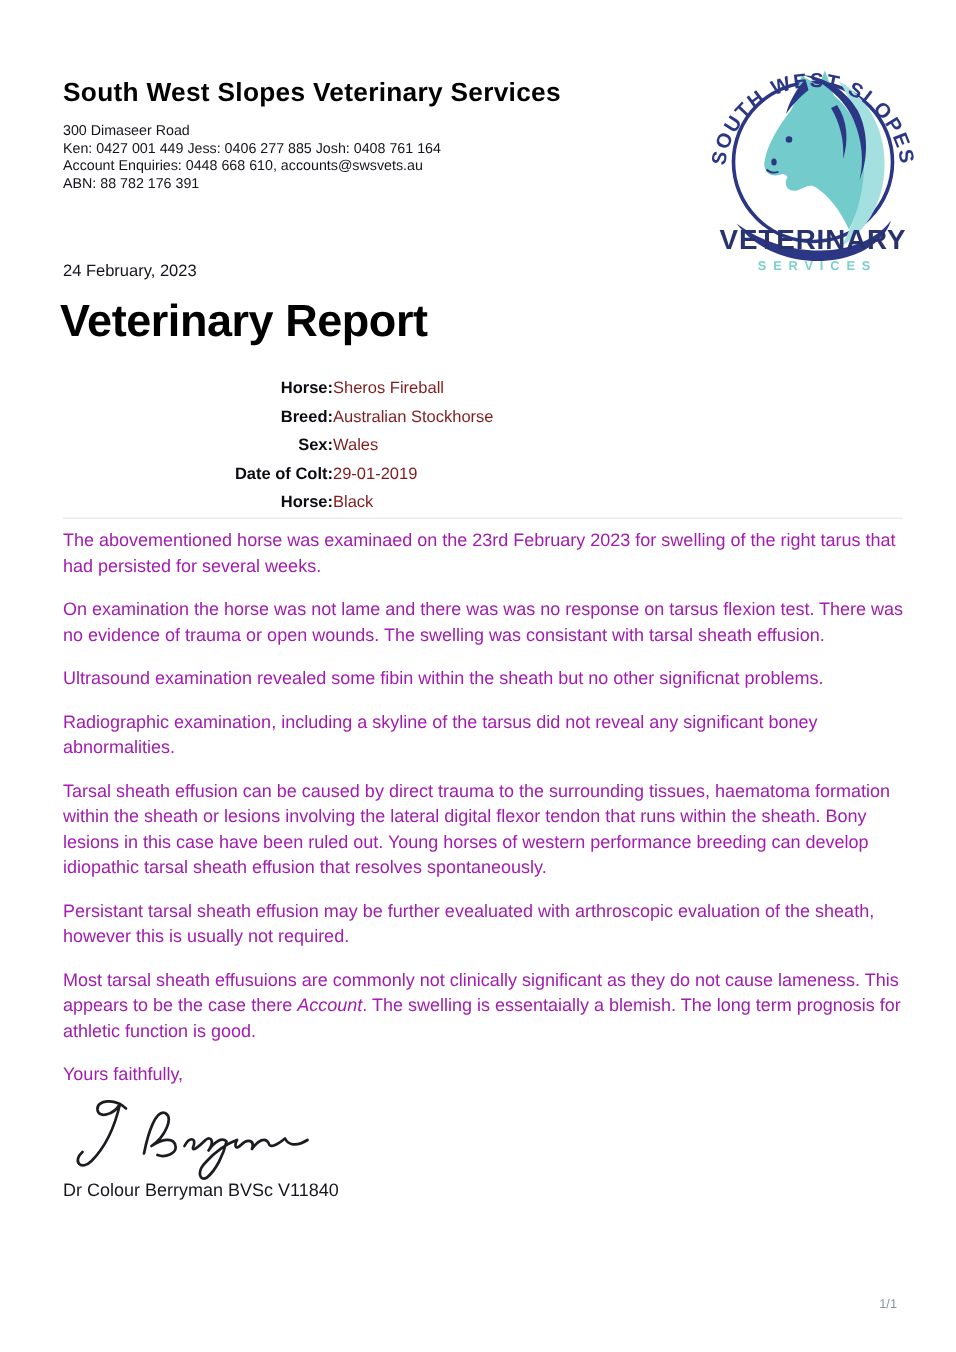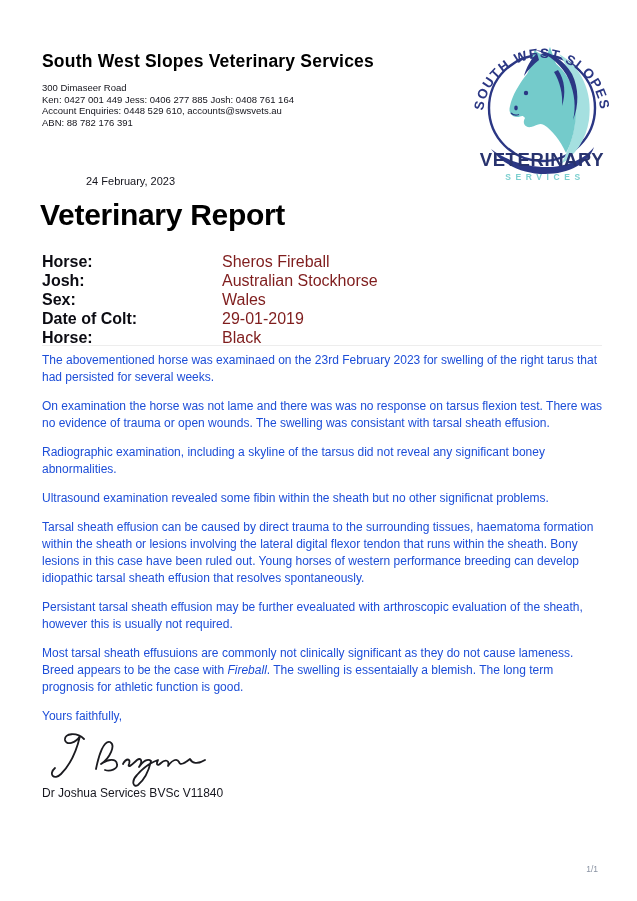--- a/index.html
+++ b/index.html
@@ -21,53 +21,53 @@
     font-size:9.5px;line-height:11.6px;color:#14141c;
   }
   .logo{position:absolute;left:466px;top:20px;width:152px;height:168px;}
   .logo .navy-fill{fill:#2b3784;}
   .logo .navy-stroke{stroke:#2b3784;fill:none;}
   .logo .teal-fill{fill:#74cbcb;}
   .logo .teal-light-fill{fill:#a5e0e0;}
   .logo .arc-text{font-size:13.5px;font-weight:bold;fill:#2b3784;letter-spacing:1.4px;font-family:"Liberation Sans",sans-serif;}
   .logo .vet-text{font-size:18.5px;font-weight:bold;fill:#28336e;letter-spacing:0.6px;font-family:"Liberation Sans",sans-serif;}
   .logo .serv-text{font-size:8.5px;fill:#7ccfcf;letter-spacing:4.6px;font-weight:bold;font-family:"Liberation Sans",sans-serif;}
-  .report-date{position:absolute;left:42px;top:175px;font-size:11px;color:#14141c;margin-left:44px;}
+  .report-date{position:absolute;left:42px;top:175px;font-size:11px;color:#14141c;}
   .report-title{
     position:absolute;left:40px;top:198px;
     font-size:30px;font-weight:bold;color:#000000;letter-spacing:-0.3px;text-align:center;
   }
-  .details{position:absolute;left:42px;top:253px;font-size:16px;}
+  .details{position:absolute;left:42px;top:253px;font-size:11px;text-align:right;}
   .detail-row{display:flex;height:19px;align-items:flex-start;}
   .detail-label{width:180px;font-weight:bold;color:#0b0b12;}
   .detail-value{color:#7f1d1d;}
   .divider{position:absolute;left:42px;top:345px;width:560px;height:1px;background:#ededed;}
   .body-text{
     position:absolute;left:42px;top:352px;width:565px;
-    font-size:12px;line-height:17px;color:#1d4ed8;
+    font-size:12px;line-height:17px;color:#a21caf;
   }
   .body-text p{margin:0 0 12px 0;}
   .signature{position:absolute;left:44px;top:727px;width:190px;height:62px;}
   .signature path{stroke:#1b1b20;stroke-width:1.8;fill:none;stroke-linecap:round;stroke-linejoin:round;}
   .signatory{position:absolute;left:42px;top:786px;font-size:12px;color:#17171f;}
   .footer-page{
     position:absolute;right:39px;top:864px;
     font-size:8.5px;color:#8a93a3;
   }
 </style>
 </head>
 <body>
 
 <div class="page">
 
   <div class="practice-name">South West Slopes Veterinary Services</div>
   <div class="address">
     <div>300 Dimaseer Road</div>
     <div>Ken: 0427 001 449 Jess: 0406 277 885 Josh: 0408 761 164</div>
-    <div>Account Enquiries: 0448 529 610, accounts@swsvets.au</div>
+    <div>Account Enquiries: 0448 668 610, accounts@swsvets.au</div>
     <div>ABN: 88 782 176 391</div>
   </div>
 
   <svg class="logo" viewBox="0 0 152 168" xmlns="http://www.w3.org/2000/svg">
     <defs>
       <path id="arcPath" d="M 17 97 A 58 58 0 1 1 135 97"></path>
     </defs>
 
     <circle class="navy-stroke" cx="76" cy="88" r="53" stroke-width="2.4"></circle>
 
@@ -97,21 +97,21 @@
 
   <div class="report-date">24 February, 2023</div>
   <div class="report-title">Veterinary Report</div>
 
   <div class="details">
     <div class="detail-row">
       <span class="detail-label">Horse:</span>
       <span class="detail-value">Sheros Fireball</span>
     </div>
     <div class="detail-row">
-      <span class="detail-label">Josh:</span>
+      <span class="detail-label">Breed:</span>
       <span class="detail-value">Australian Stockhorse</span>
     </div>
     <div class="detail-row">
       <span class="detail-label">Sex:</span>
       <span class="detail-value">Wales</span>
     </div>
     <div class="detail-row">
       <span class="detail-label">Date of Colt:</span>
       <span class="detail-value">29-01-2019</span>
     </div>
@@ -119,30 +119,30 @@
       <span class="detail-label">Horse:</span>
       <span class="detail-value">Black</span>
     </div>
   </div>
 
   <div class="divider"></div>
 
   <div class="body-text">
     <p>The abovementioned horse was examinaed on the 23rd February 2023 for swelling of the right tarus that had persisted for several weeks.</p>
     <p>On examination the horse was not lame and there was was no response on tarsus flexion test. There was no evidence of trauma or open wounds. The swelling was consistant with tarsal sheath effusion.</p>
+    <p>Ultrasound examination revealed some fibin within the sheath but no other significnat problems.</p>
     <p>Radiographic examination, including a skyline of the tarsus did not reveal any significant boney abnormalities.</p>
-    <p>Ultrasound examination revealed some fibin within the sheath but no other significnat problems.</p>
     <p>Tarsal sheath effusion can be caused by direct trauma to the surrounding tissues, haematoma formation within the sheath or lesions involving the lateral digital flexor tendon that runs within the sheath. Bony lesions in this case have been ruled out. Young horses of western performance breeding can develop idiopathic tarsal sheath effusion that resolves spontaneously.</p>
     <p>Persistant tarsal sheath effusion may be further evealuated with arthroscopic evaluation of the sheath, however this is usually not required.</p>
-    <p><span>Most tarsal sheath effusuions are commonly not clinically significant as they do not cause lameness. Breed appears to be the case with </span><em>Fireball</em><span>.  The swelling is essentaially a blemish. The long term prognosis for athletic function is good.</span></p>
+    <p><span>Most tarsal sheath effusuions are commonly not clinically significant as they do not cause lameness. This appears to be the case there </span><em>Account</em><span>.  The swelling is essentaially a blemish. The long term prognosis for athletic function is good.</span></p>
     <p>Yours faithfully,</p>
   </div>
 
   <svg class="signature" viewBox="0 0 190 62" xmlns="http://www.w3.org/2000/svg">
     <path d="M40,12 C33,5 20,6 21,13 C22,19 32,16 36,9 C33,22 27,37 17,47 C10,54 4,47 11,41"></path>
     <path d="M52,42 C55,27 60,13 66,15 C72,18 66,31 57,37 C64,32 72,31 73,37 C74,42 66,45 61,43 M79,37 C82,31 87,31 85,37 C83,42 89,37 93,33 C97,30 99,34 95,40 C99,34 104,31 107,34 C105,43 100,53 94,58 C89,61 87,54 93,48 C99,41 108,35 114,33 C112,37 113,40 117,36 C121,32 126,33 124,39 C128,33 133,31 135,35 C136,39 141,36 146,32 C148,36 153,38 161,33"></path>
   </svg>
 
-  <div class="signatory">Dr Joshua Services BVSc V11840</div>
+  <div class="signatory">Dr Colour Berryman BVSc V11840</div>
 
   <div class="footer-page">1/1</div>
 
 </div>
 
 </body></html>

